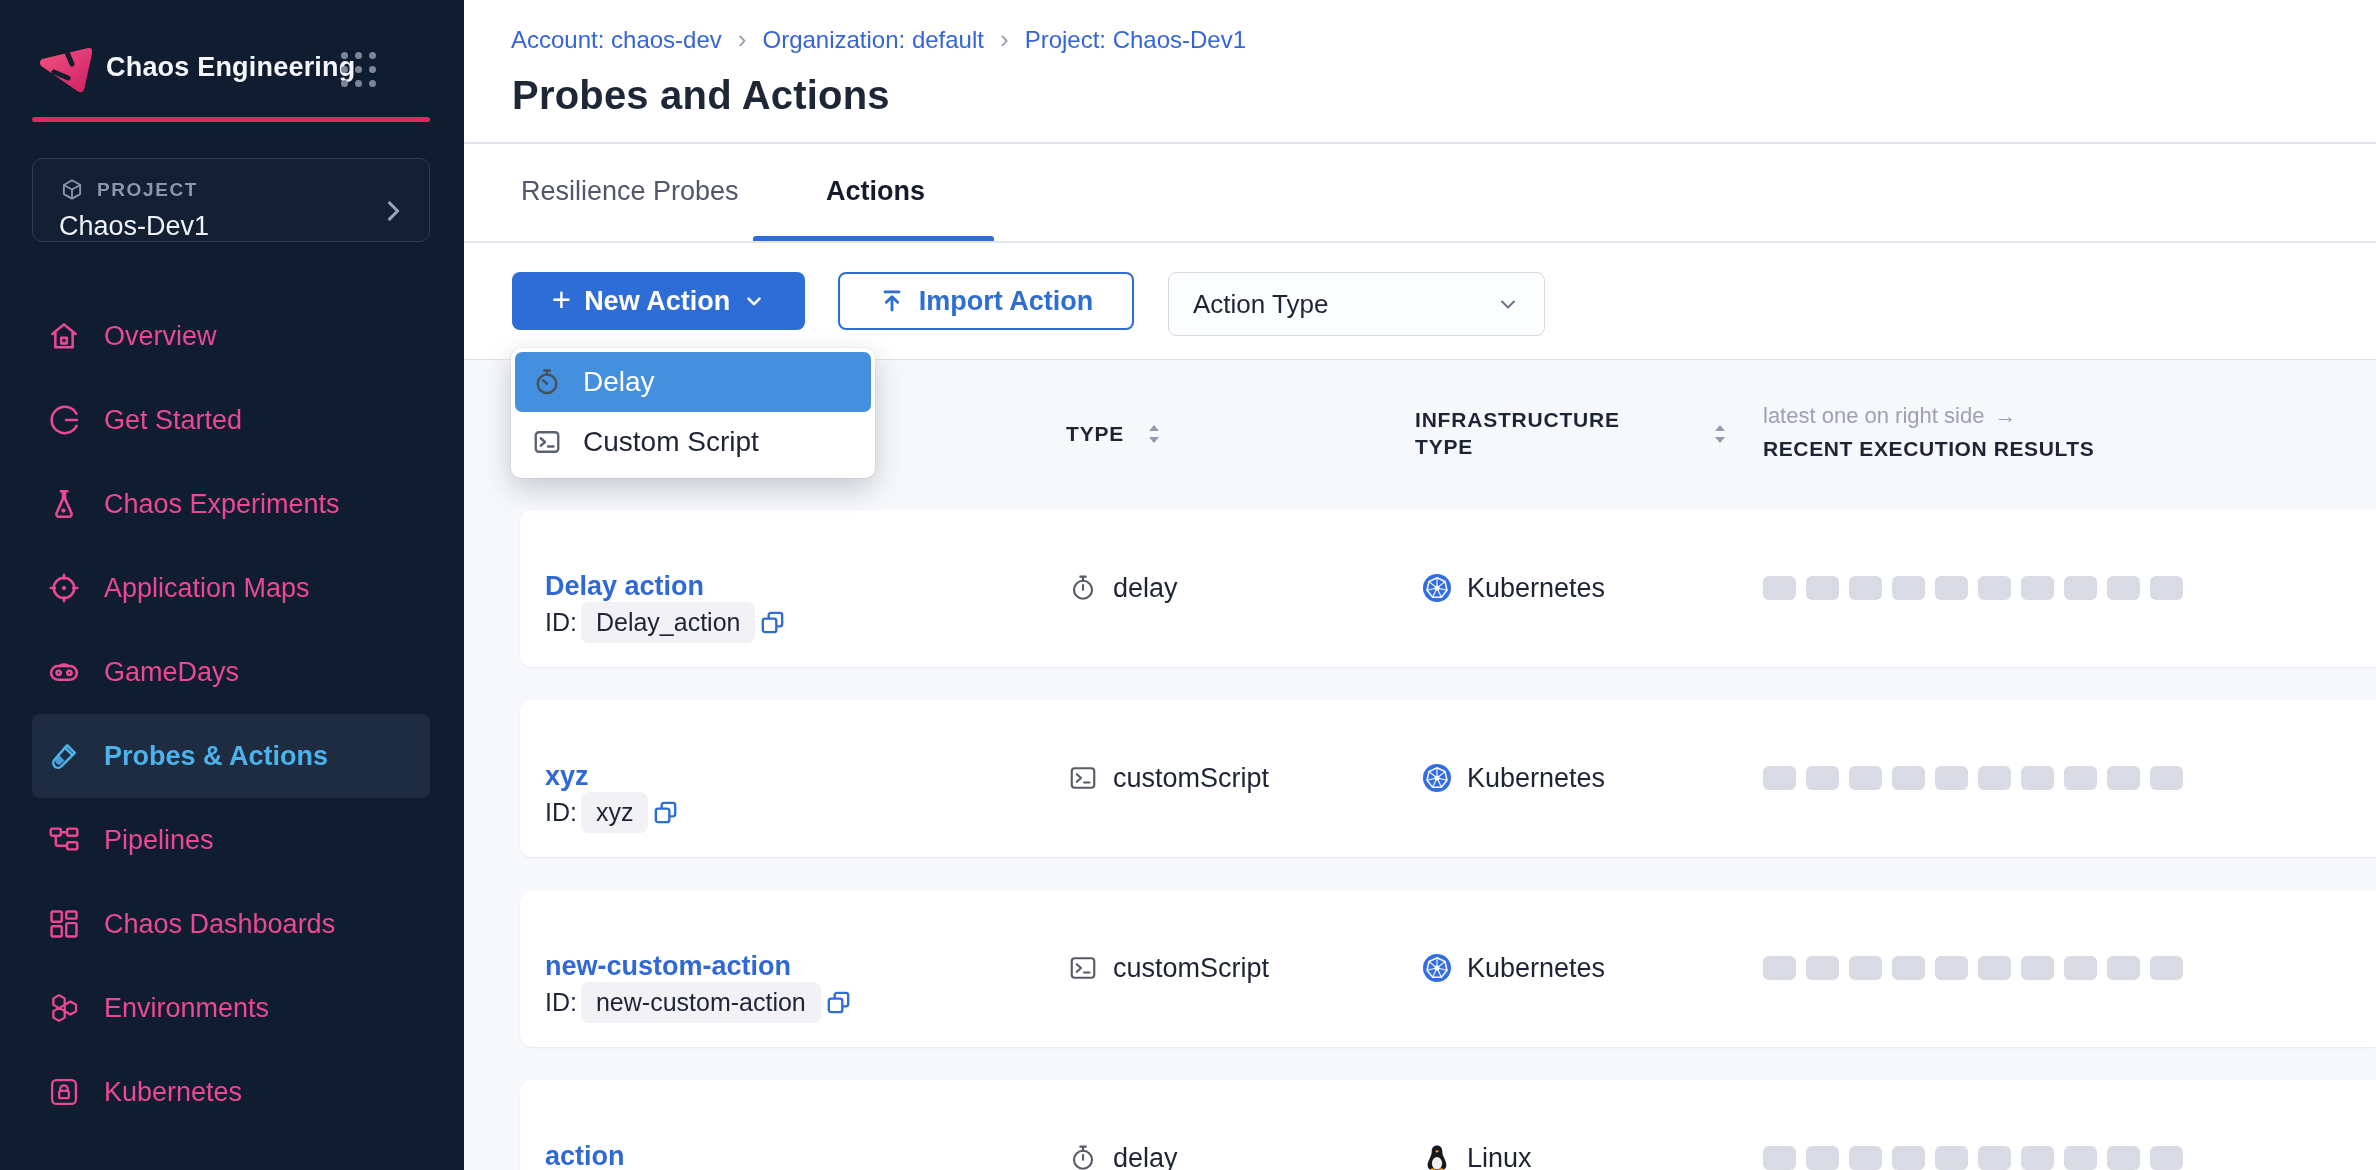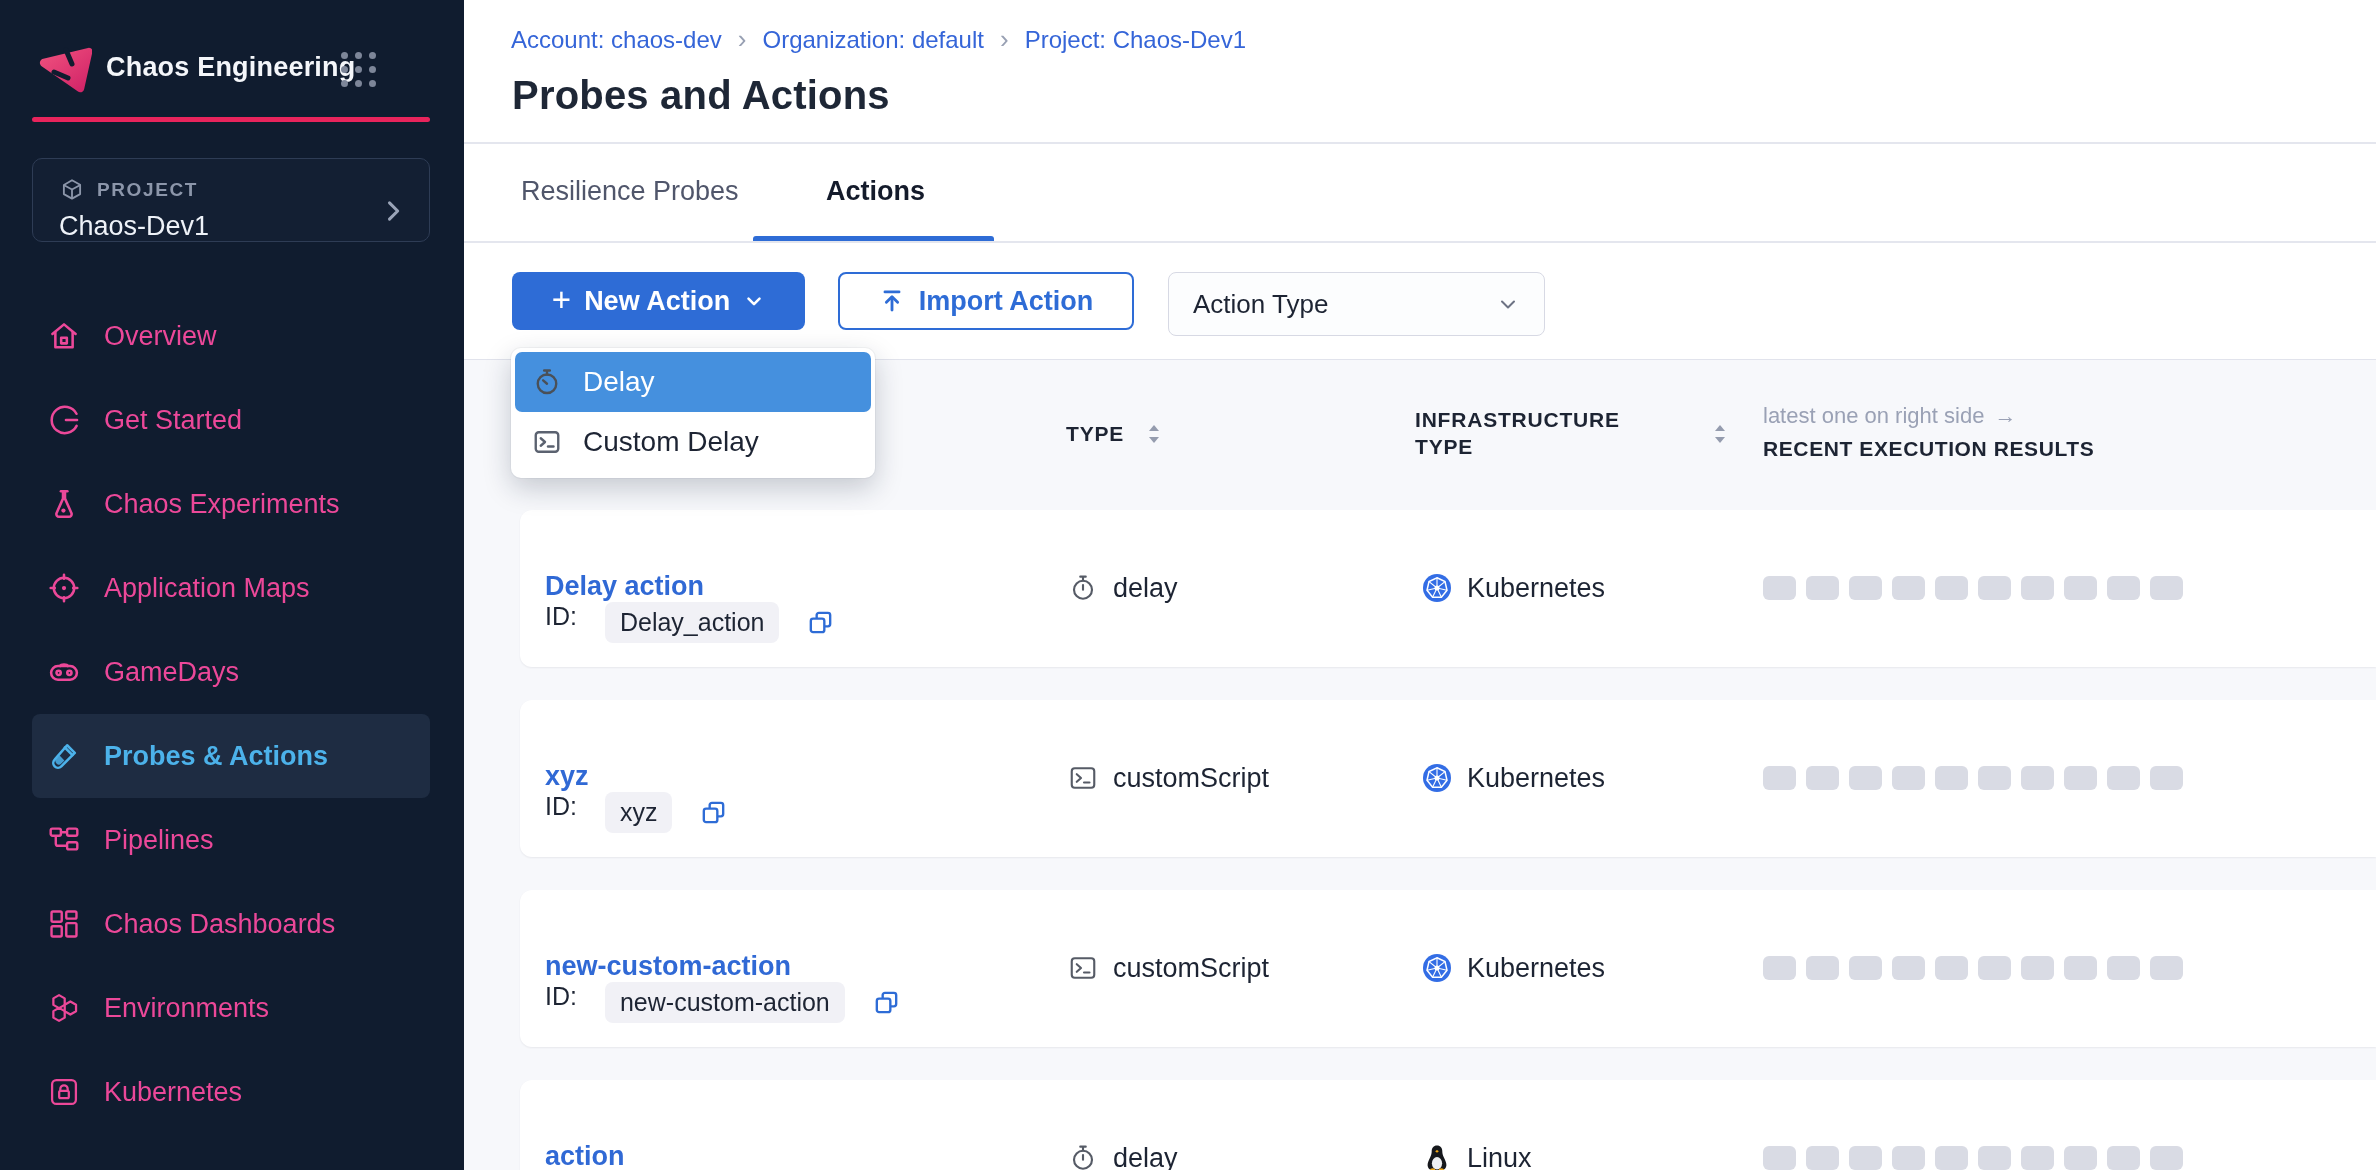--- a/index.html
+++ b/index.html
@@ -73,21 +73,21 @@
   .th-infra { left:951px; top:406px; line-height:27px; }
   .th-infra-sort { position:absolute; left:1248px; top:421px; }
   .th-hint { position:absolute; left:1299px; top:403px; font-size:22px; color:#9aa1b5; display:flex; gap:10px; align-items:center; }
   .th-results { position:absolute; left:1299px; top:437px; font-size:21px; font-weight:bold; color:#1d2433; letter-spacing:.6px; }
   .sort-ico { display:inline-flex; flex-direction:column; gap:3px; }
 
   
   .row { position:absolute; left:56px; right:0; height:157px; background:#fff; border-radius:12px 0 0 12px;
          box-shadow:0 1px 2px rgba(25,35,60,.07); }
   .row-name { position:absolute; left:25px; top:33px; font-size:27px; font-weight:bold; color:#3069d5; cursor:pointer; text-decoration:none;margin-top:28px; }
-  .id-line { position:absolute; left:25px; top:92px; display:flex; gap:28px; }
+  .id-line { position:absolute; left:25px; top:92px; display:flex; align-items:center; gap:4px; }
   .id-label { font-size:25px; color:#1d2433; }
   .id-pill { background:#f1f1f6; border-radius:8px; padding:6px 15px; font-size:25px; color:#1d2433; }
   .copy-btn { display:flex; align-items:center; cursor:pointer; }
   .cell { position:absolute; top:60px; height:36px; display:flex; align-items:center; gap:15px; font-size:27px; color:#1d2433; }
   .cell-type { left:548px; }
   .cell-infra { left:902px; }
   .results { position:absolute; left:1243px; top:66px; display:flex; gap:10px; }
   .results i { width:33px; height:24px; border-radius:6px; background:#d9dbe4; }
 
   svg { display:block; }
@@ -310,21 +310,21 @@
       <span>Delay</span>
     </div>
     <div class="menu-item">
       <span class="micon">
         <svg width="30" height="30" viewBox="0 0 24 24" fill="none" stroke="#5b6270" stroke-width="1.9" stroke-linecap="round" stroke-linejoin="round">
           <rect x="3" y="4.2" width="18" height="15.6" rx="2.4"></rect>
             <path d="M7 9l3.4 3L7 15"></path>
             <path d="M12.8 15.6h4.4"></path>
         </svg>
       </span>
-      <span>Custom Delay</span>
+      <span>Custom Script</span>
     </div>
   </div>
 
   <div class="th th-type">
     <span>TYPE</span>
     <span class="sort-ico">
       <svg width="16" height="26" viewBox="0 0 16 26">
           <path d="M3 10l5-6 5 6z" fill="#959cae"></path>
           <path d="M3 16l5 6 5-6z" fill="#959cae"></path>
         </svg>

